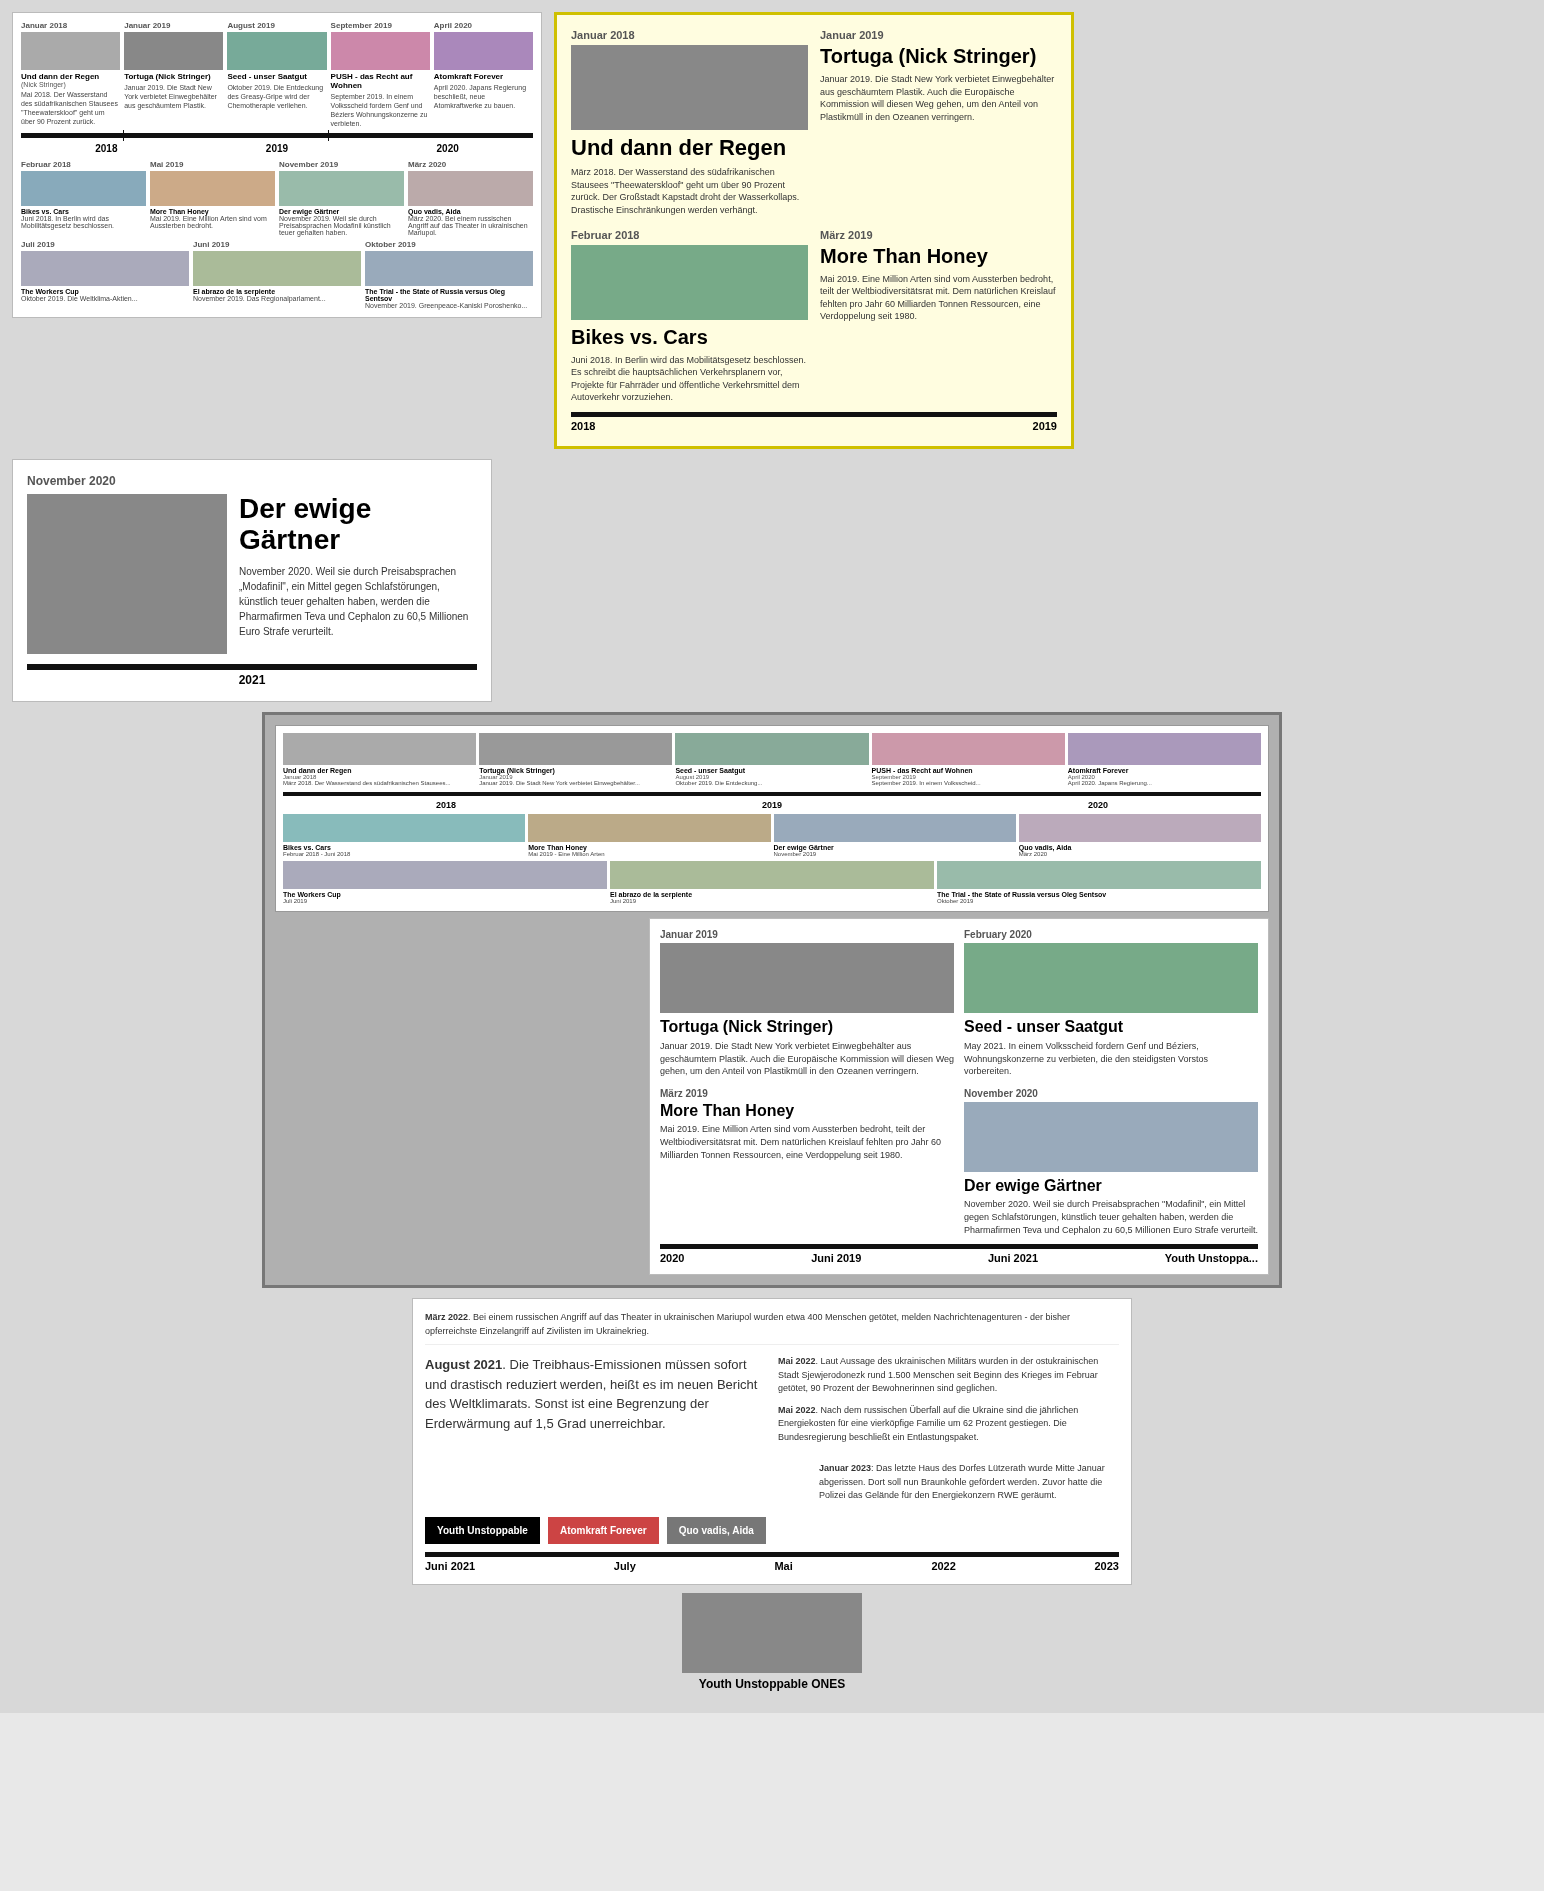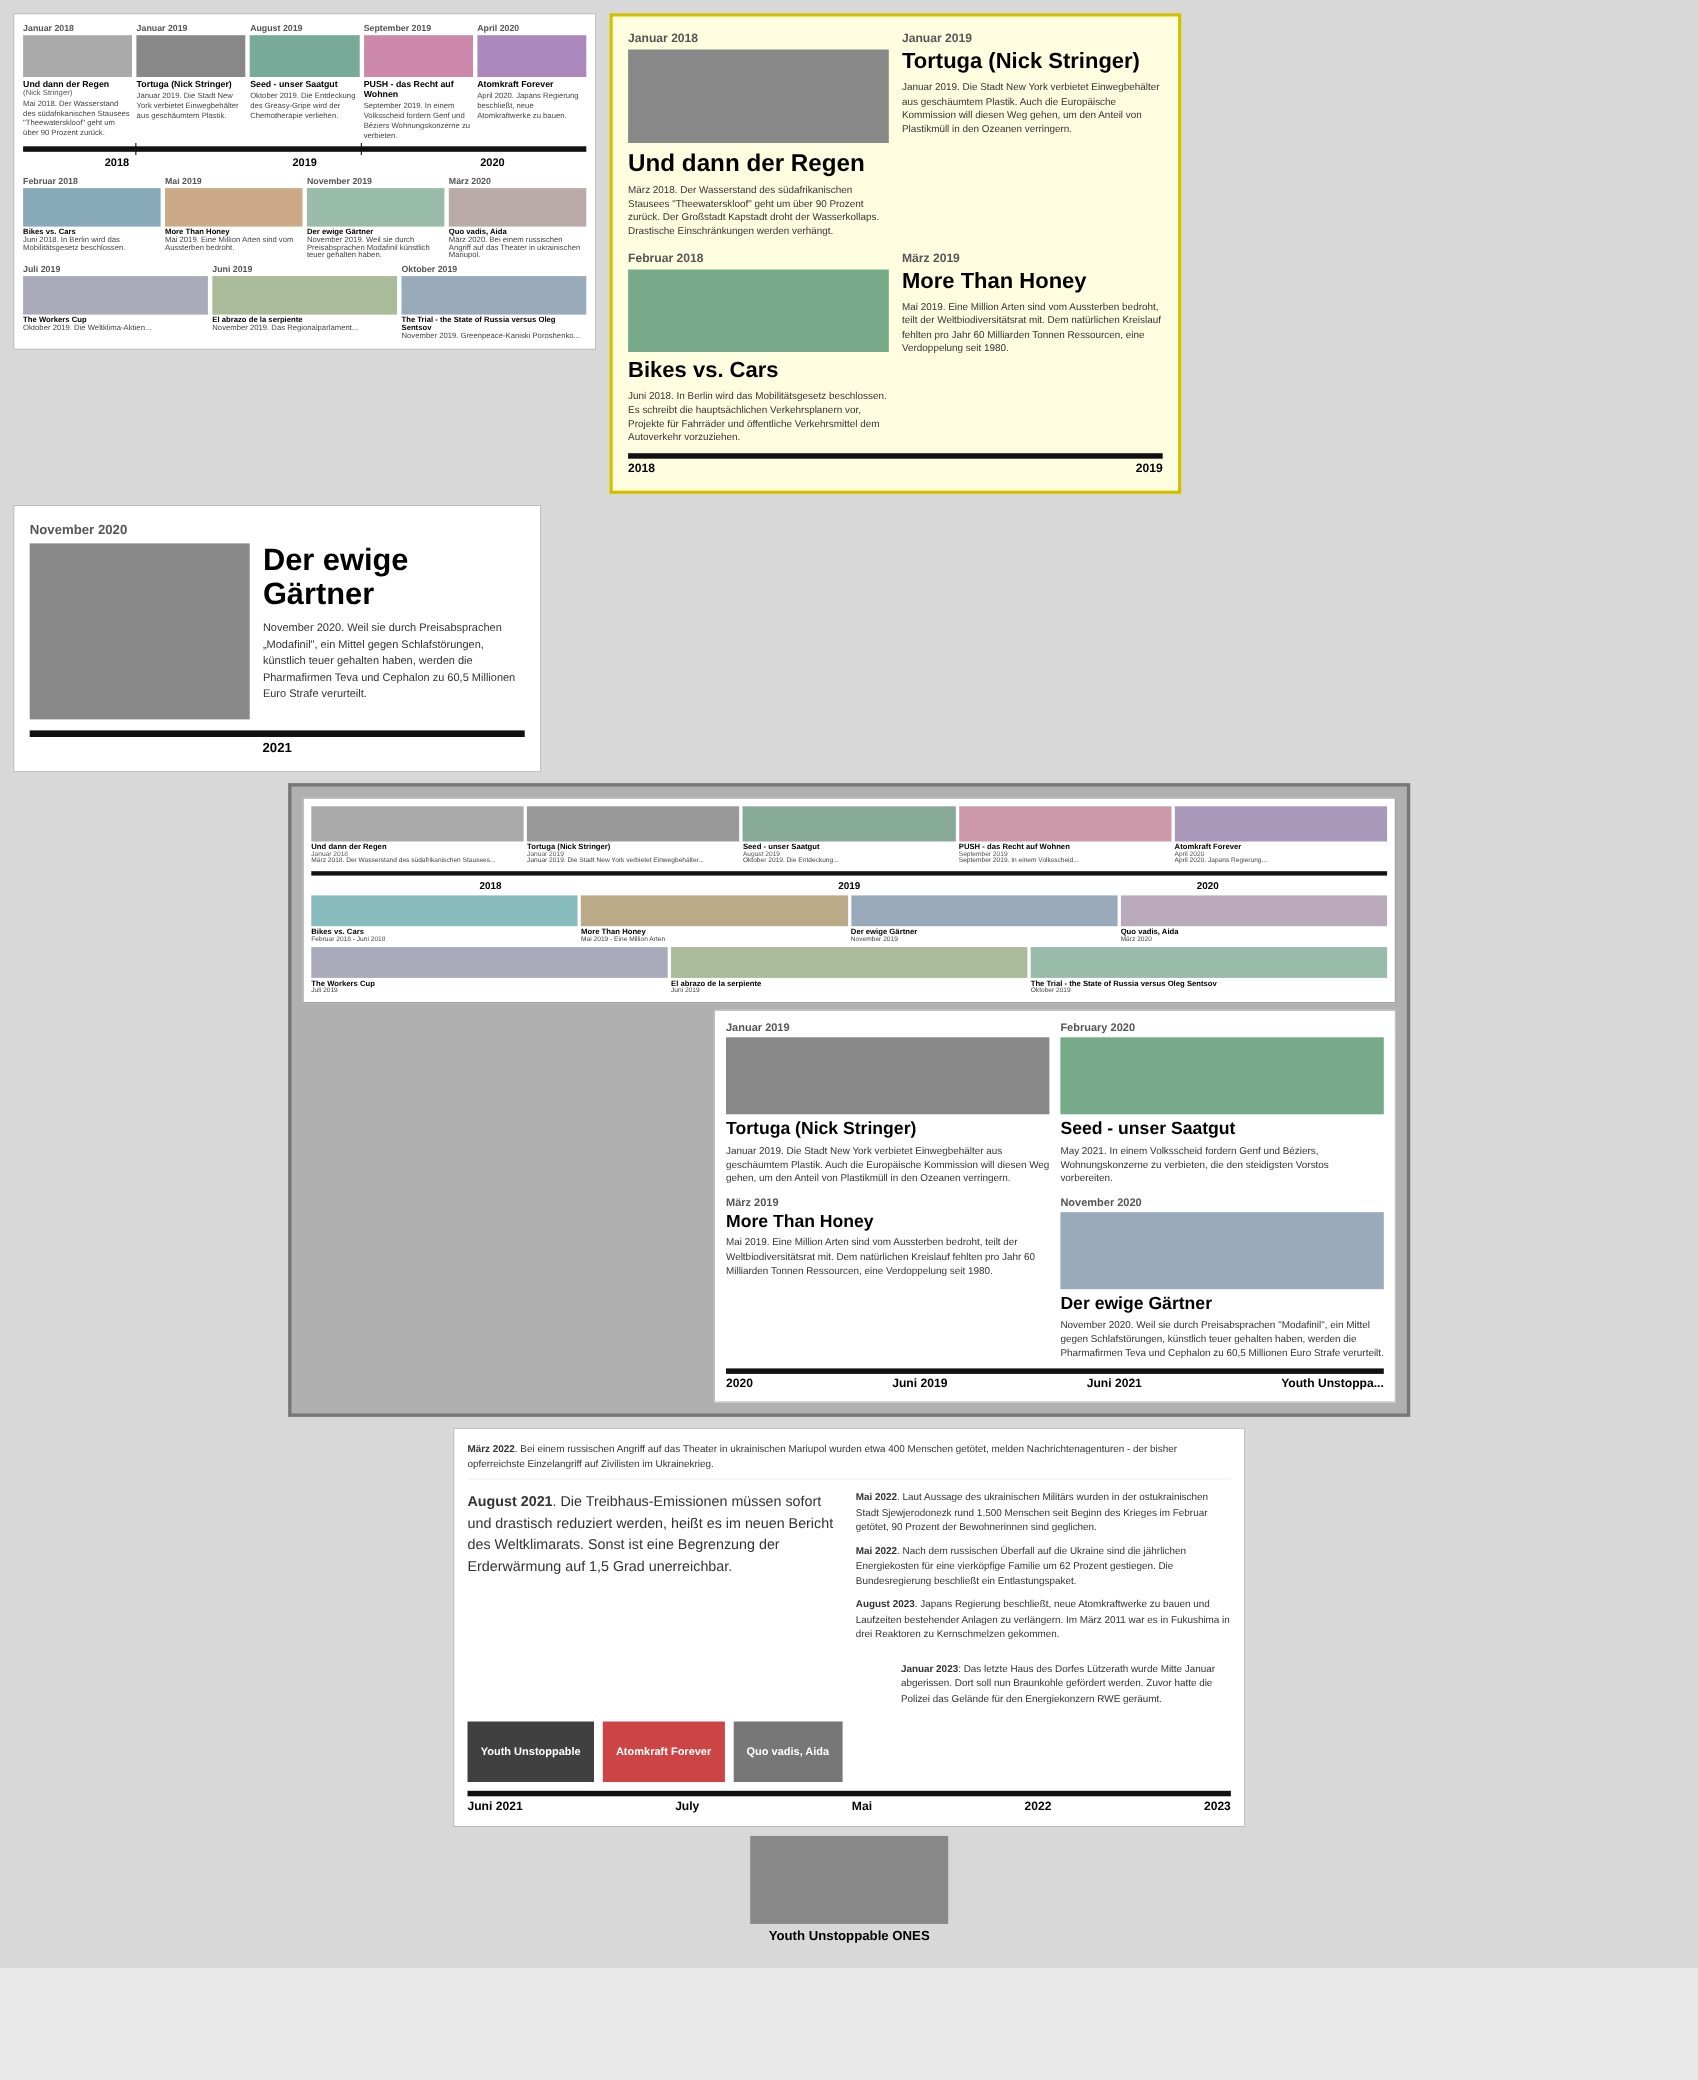--- a/index.html
+++ b/index.html
@@ -336,34 +336,31 @@
         </div>
       </div>
 
       <div>
         <div style="font-size:9px; line-height:1.5; color:#333; margin-bottom:8px;">
           <span style="font-weight:bold;">Mai 2022</span><span>. </span><span>Laut Aussage des ukrainischen Militärs wurden in der ostukrainischen Stadt Sjewjerodonezk rund 1.500 Menschen seit Beginn des Krieges im Februar getötet, 90 Prozent der Bewohnerinnen sind geglichen.</span>
         </div>
         <div style="font-size:9px; line-height:1.5; color:#333; margin-bottom:8px;">
           <span style="font-weight:bold;">Mai 2022</span><span>. </span><span>Nach dem russischen Überfall auf die Ukraine sind die jährlichen Energiekosten für eine vierköpfige Familie um 62 Prozent gestiegen. Die Bundesregierung beschließt ein Entlastungspaket.</span>
         </div>
-        <div style="font-size:9px; line-height:1.5; color:#333; margin-bottom:8px;">
-          <span style="font-weight:bold;">August 2023</span><span>. </span><span>Japans Regierung beschließt, neue Atomkraftwerke zu bauen und Laufzeiten bestehender Anlagen zu verlängern. Im März 2011 war es in Fukushima in drei Reaktoren zu Kernschmelzen gekommen.</span>
-        </div>
       </div>
 
     </div>
 
     <div style="font-size:9px; line-height:1.5; color:#333; float:right; width:300px; margin-bottom:14px;">
       <span style="font-weight:bold;">Januar 2023</span><span>: </span><span>Das letzte Haus des Dorfes Lützerath wurde Mitte Januar abgerissen. Dort soll nun Braunkohle gefördert werden. Zuvor hatte die Polizei das Gelände für den Energiekonzern RWE geräumt.</span>
     </div>
     <div style="clear:both;"></div>
 
     <div style="display:flex; gap:8px; margin-bottom:8px;">
-      <div style="background:#404040; padding:22px 12px; color:white; font-weight:bold; font-size:10px; min-width:90px; display:flex; align-items:center; justify-content:center;">Youth Unstoppable</div>
+      <div style="background:#000000; padding:8px 12px; color:white; font-weight:bold; font-size:10px; min-width:90px; display:flex; align-items:center; justify-content:center;">Youth Unstoppable</div>
       <div style="background:#cc4444; padding:8px 12px; color:white; font-weight:bold; font-size:10px; min-width:90px; display:flex; align-items:center; justify-content:center;">Atomkraft Forever</div>
       <div style="background:#777; padding:8px 12px; color:white; font-weight:bold; font-size:10px; min-width:90px; display:flex; align-items:center; justify-content:center;">Quo vadis, Aida</div>
     </div>
 
     <div style="background:#111; height:5px; margin:5px 0 3px;"></div>
     <div style="display:flex; justify-content:space-between; font-size:11px; font-weight:bold;">
       <span>Juni 2021</span>
       <span>July</span>
       <span>Mai</span>
       <span>2022</span>

